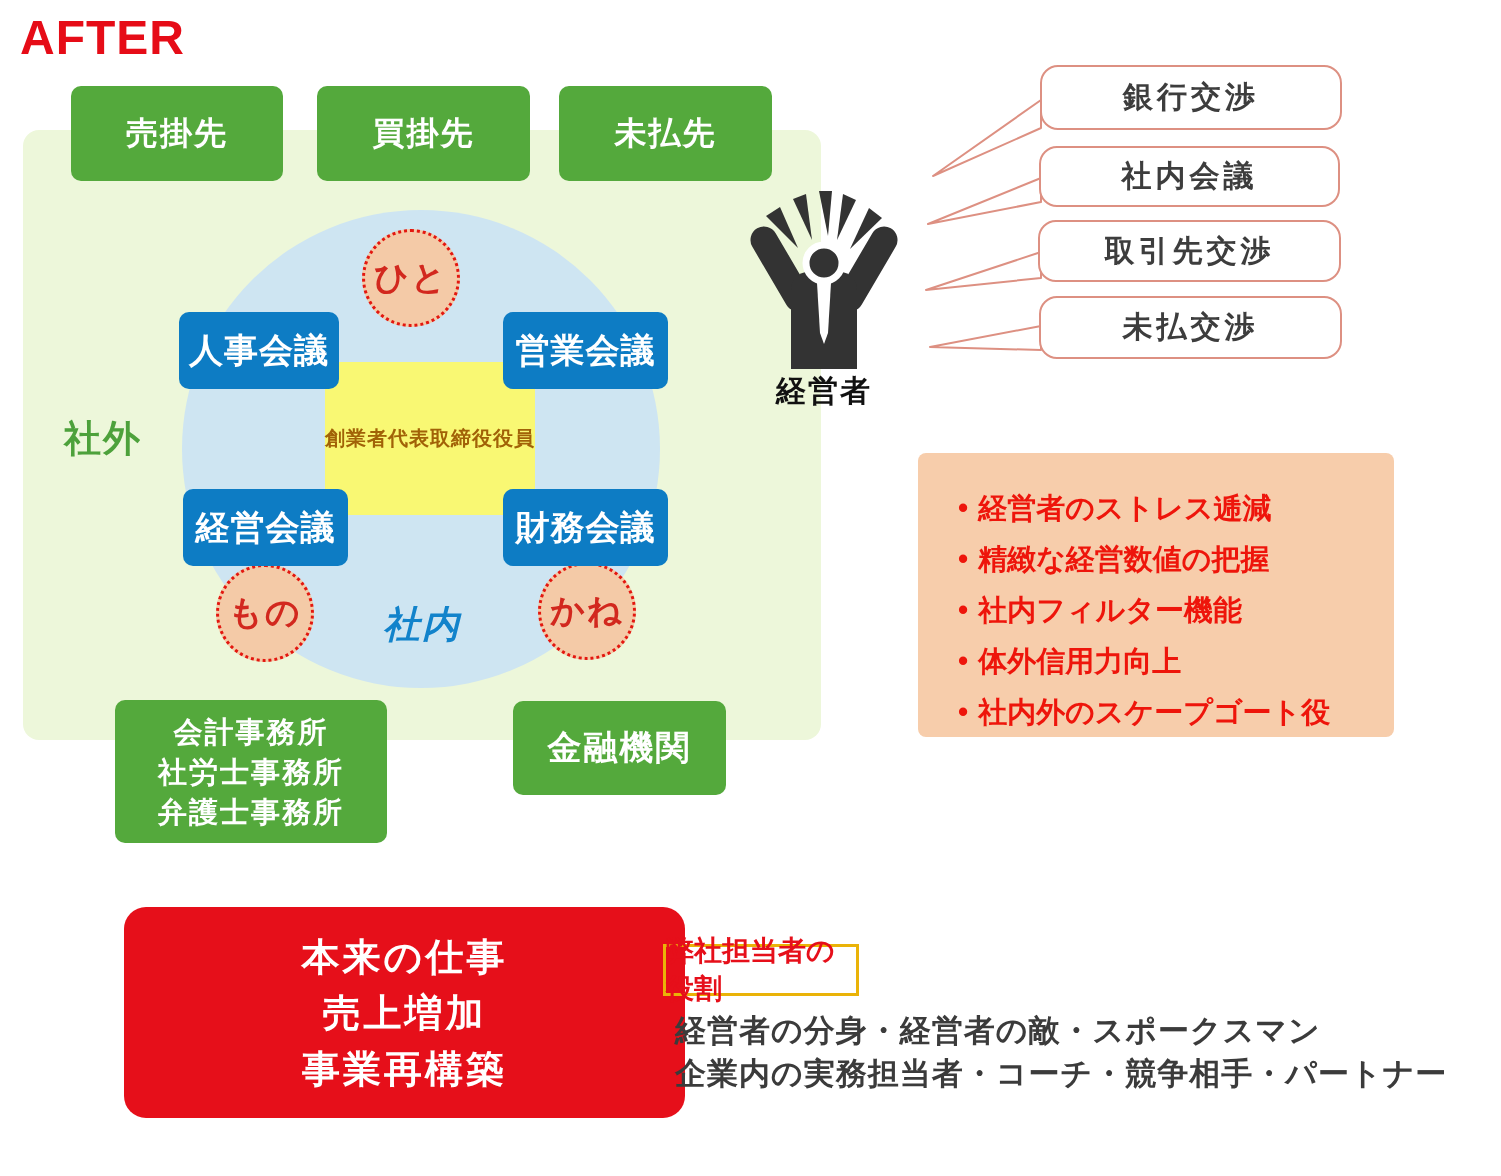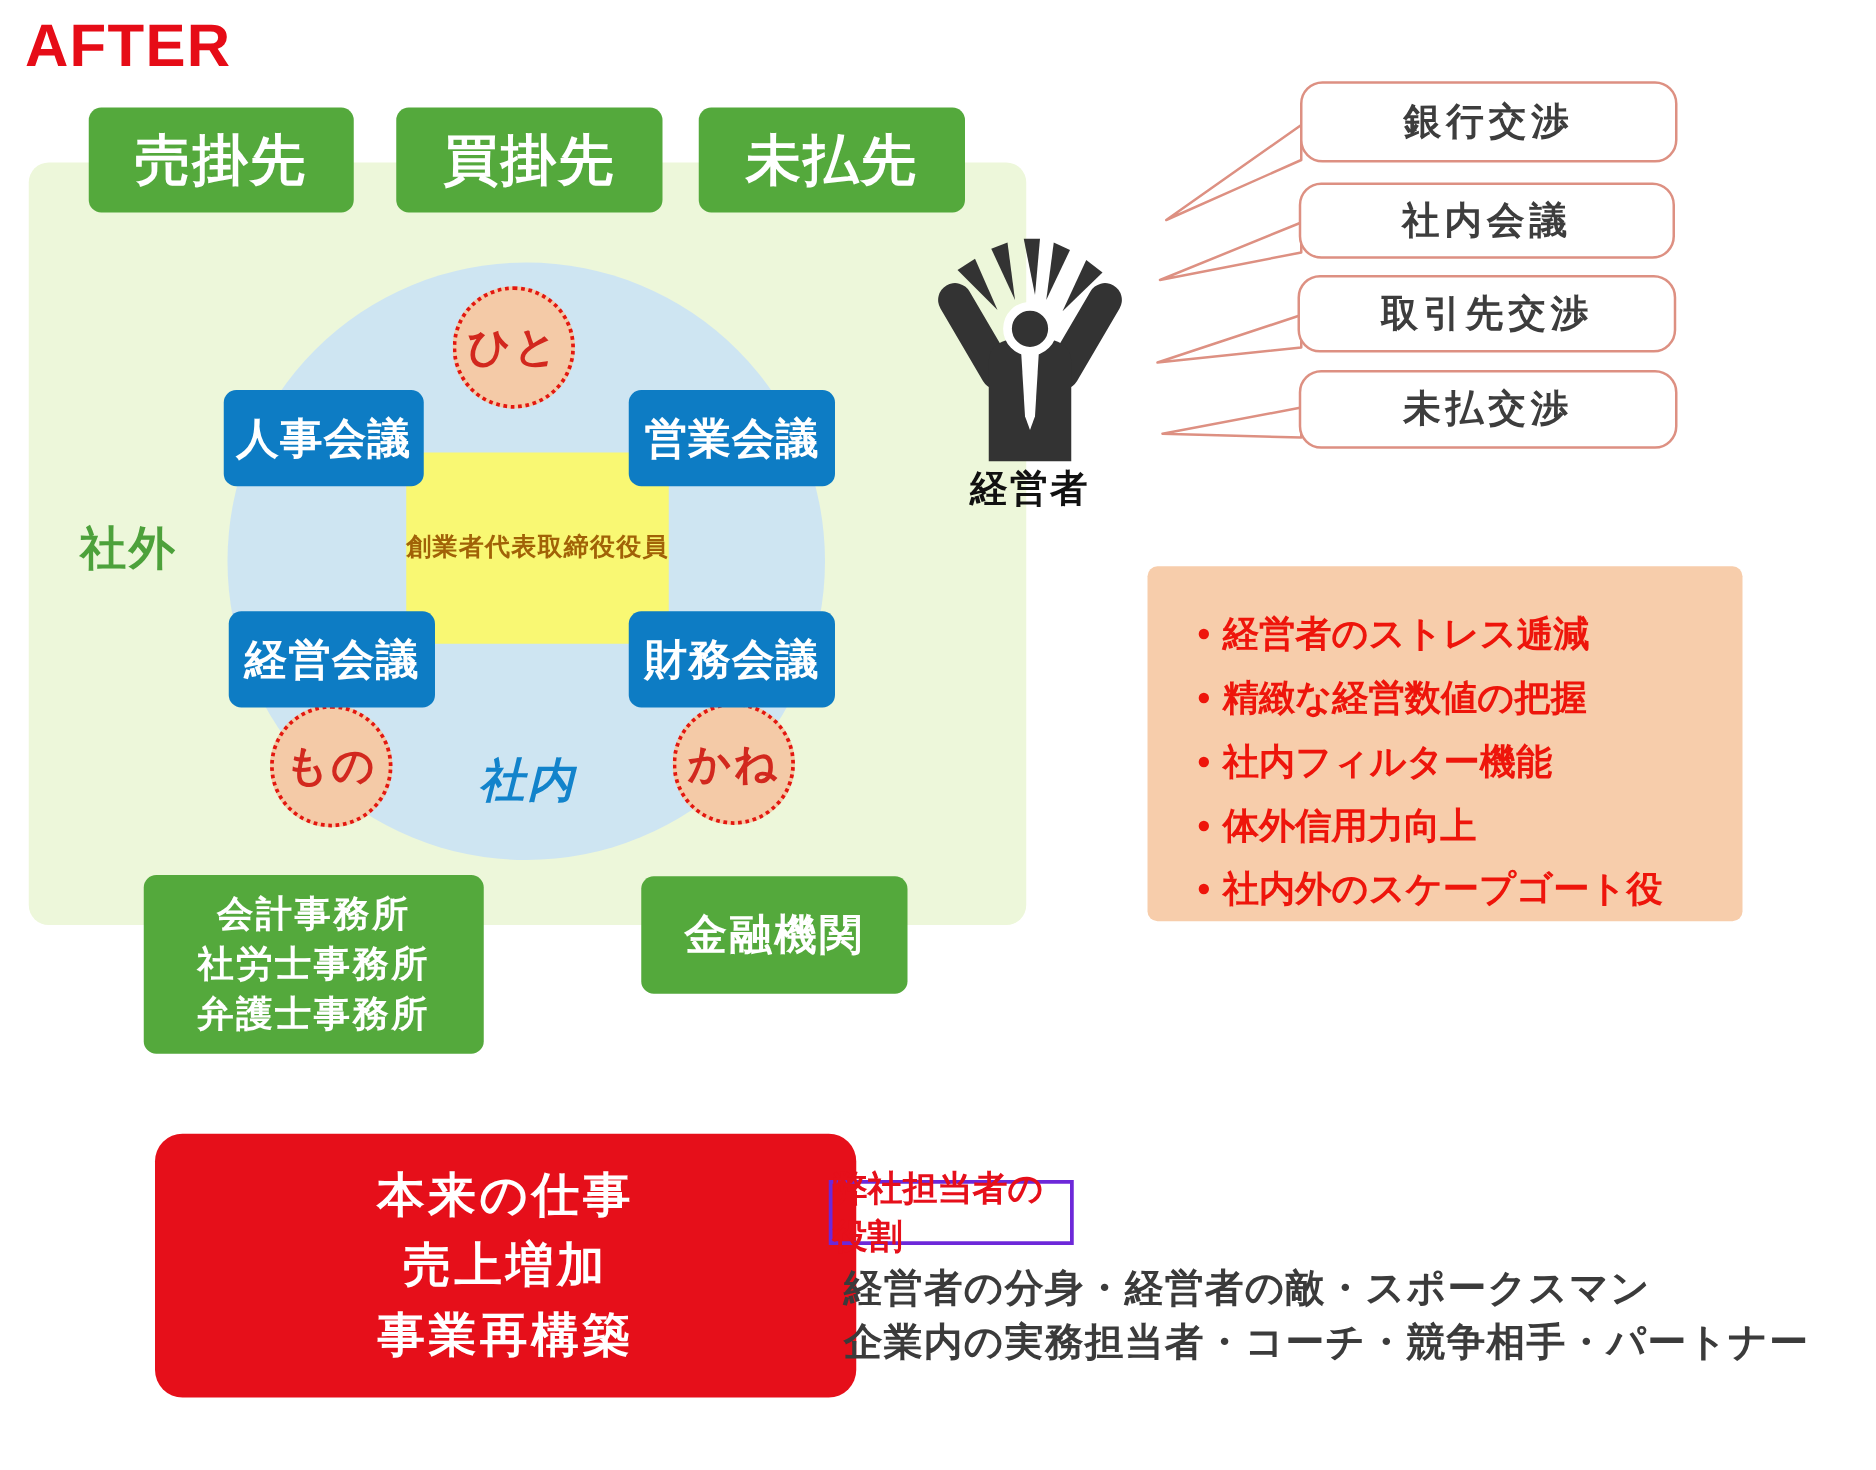--- a/index.html
+++ b/index.html
@@ -8,21 +8,21 @@
   .stage { position:relative; width:1501px; height:1176px; background:#fff; overflow:hidden; }
 
   .abs { position:absolute; }
 
   .page-title { left:20px; top:10px; font-size:48px; font-weight:800; color:#e60c17; letter-spacing:1px; }
 
   .panel { left:23px; top:130px; width:798px; height:610px; background:#edf7da; border-radius:16px; }
 
   .gbox { background:#54a93c; border-radius:10px; color:#fff; font-weight:700;
           display:flex; align-items:center; justify-content:center; text-align:center; letter-spacing:2px; }
-  .gbox.top { top:86px; height:84px; font-size:44px; }
+  .gbox.top { top:86px; height:95px; font-size:32px; }
   .gbox-1 { left:71px;  width:212px; }
   .gbox-2 { left:317px; width:213px; }
   .gbox-3 { left:559px; width:213px; }
   .gbox.offices { left:115px; top:700px; width:272px; height:143px; font-size:29px; line-height:40px; flex-direction:column; }
   .gbox.bank { left:513px; top:701px; width:213px; height:94px; font-size:34px; }
 
   .inner-circle { left:182px; top:210px; width:478px; height:478px; border-radius:50%; background:#cee5f2; }
 
   .ybox { left:325px; top:362px; width:210px; height:153px; background:#f9f873;
           display:flex; align-items:center; justify-content:center;
@@ -62,21 +62,21 @@
   .benefits { left:918px; top:453px; width:476px; height:284px; background:#f7cdab; border-radius:8px;
               padding:30px 20px 0 40px; }
   .benefits ul { list-style:none; }
   .benefit-item { color:#ee150b; font-weight:700; font-size:29px; line-height:51px; white-space:nowrap; }
   .benefit-item::before { content:"•"; margin-right:10px; }
 
   .outcome { left:124px; top:907px; width:561px; height:211px; background:#e60f1a; border-radius:22px;
              display:flex; flex-direction:column; align-items:center; justify-content:center;
              color:#fff; font-weight:700; font-size:38px; line-height:56px; letter-spacing:3px; }
 
-  .role-heading { left:663px; top:944px; width:196px; height:52px; border:3px solid #6d28d9;
+  .role-heading { left:663px; top:944px; width:196px; height:52px; border:3px solid #eab308;
                   display:flex; align-items:center; justify-content:center;
                   color:#e60f1a; font-weight:700; font-size:28px; }
   .role-line { left:675px; color:#3b3b3b; font-weight:700; font-size:31px; letter-spacing:1px; white-space:nowrap; }
   .role-line-1 { top:1010px; }
   .role-line-2 { top:1053px; }
 </style>
 </head>
 <body>
 
 <div class="stage">

